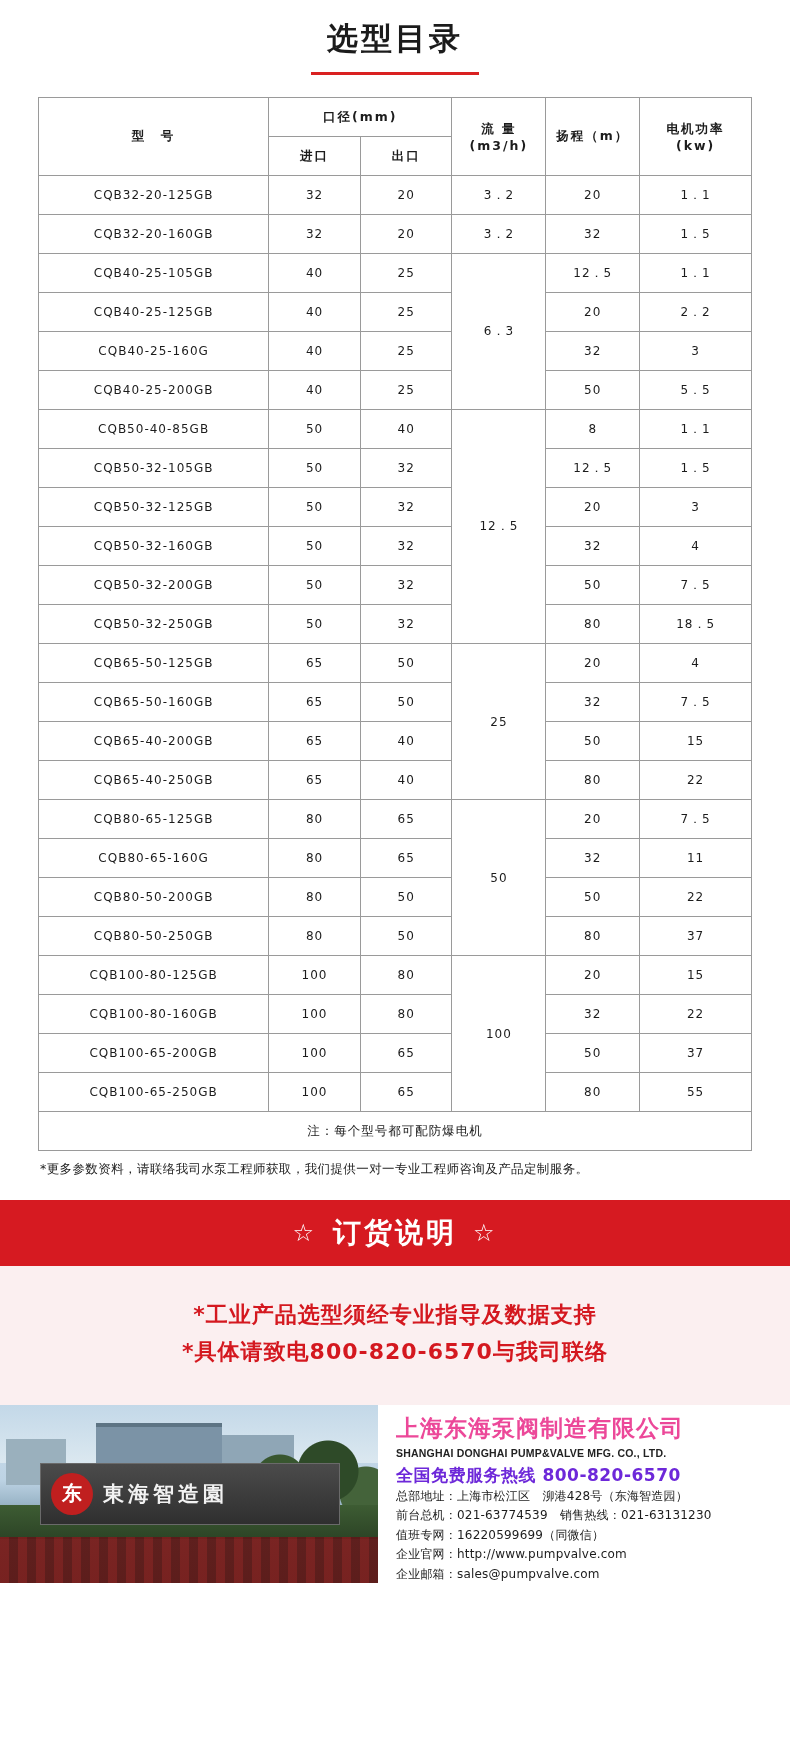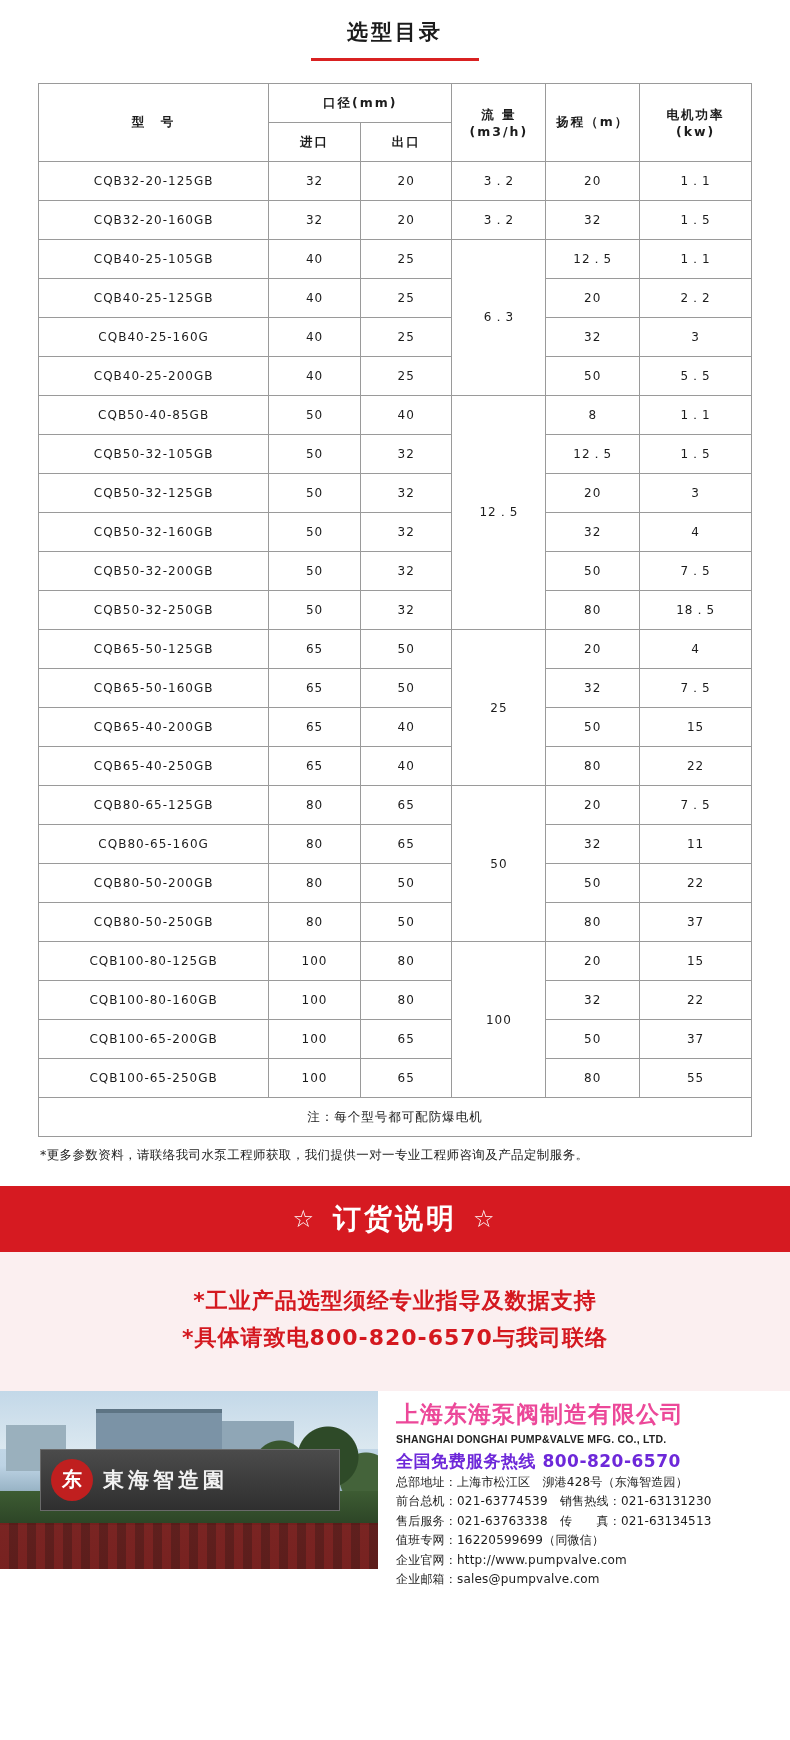--- a/index.html
+++ b/index.html
@@ -17,21 +17,21 @@
     width: 790px;
     position: relative;
   }
 
   
   .title-block {
     padding-top: 18px;
     text-align: center;
   }
   .main-title {
-    font-size: 21px;
+    font-size: 31px;
     font-weight: bold;
     letter-spacing: 3px;
     color: #1b1b1b;
     font-family: "DejaVu Sans", sans-serif;
   }
   .title-rule {
     width: 168px;
     height: 3px;
     background: #d92121;
     margin: 12px auto 0 auto;
@@ -481,20 +481,19 @@
         <div class="stone-text">東海智造園</div>
       </div>
     </div>
 
     <div class="footer-info">
       <div class="company-cn">上海东海泵阀制造有限公司</div>
       <div class="company-en">SHANGHAI DONGHAI PUMP&amp;VALVE MFG. CO., LTD.</div>
       <div class="hotline">全国免费服务热线  800-820-6570</div>
       <div class="contact-line">总部地址：上海市松江区　泖港428号（东海智造园）</div>
       <div class="contact-line">前台总机：021-63774539　销售热线：021-63131230</div>
-      <div class="contact-line">售后服务：021-63763338　传　　真：021-63134513</div>
       <div class="contact-line">值班专网：16220599699（同微信）</div>
       <div class="contact-line">企业官网：http://www.pumpvalve.com</div>
       <div class="contact-line">企业邮箱：sales@pumpvalve.com</div>
     </div>
   </div>
 
 </div>
 
 </body></html>

